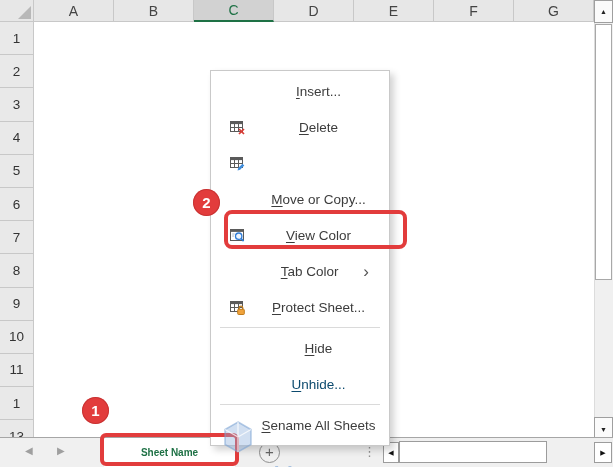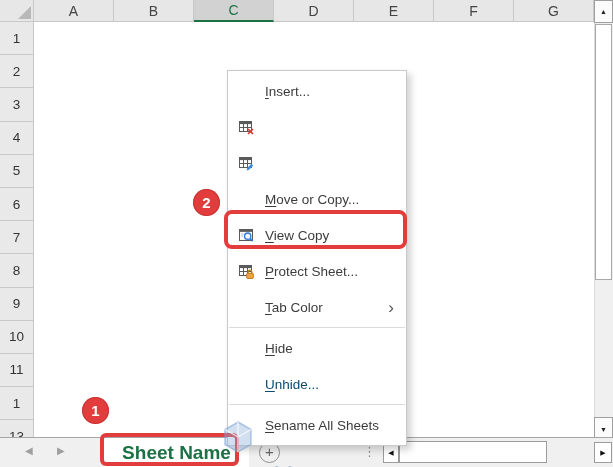--- a/index.html
+++ b/index.html
@@ -30,35 +30,35 @@
   .vup{top:0;height:23px;}
   .vdown{top:417px;height:24px;}
   .vthumb{position:absolute;left:595px;top:24px;width:17px;height:256px;background:#fff;
           border:1px solid #a8a8a8;box-sizing:border-box;}
 
   
   .statusbar{position:absolute;left:0;top:437px;width:613px;height:30px;background:#f0f0f0;
              border-top:1px solid #a6a6a6;box-sizing:border-box;}
   .tabnav{position:absolute;top:446px;font-size:10px;color:#9f9f9f;line-height:10px;}
   .tabnav.l{left:25px;} .tabnav.r{left:57px;}
-  .sheettab{position:absolute;left:104px;top:438px;width:145px;height:29px;background:#fff;
-            color:#1e7145;font-weight:bold;font-size:19px;display:flex;align-items:center;justify-content:center;}
+  .sheettab{position:absolute;left:104px;top:438px;width:131px;height:29px;background:#fff;
+            color:#1e7145;font-weight:bold;font-size:10px;display:flex;align-items:center;justify-content:center;}
   .addsheet{position:absolute;left:259px;top:442px;width:21px;height:21px;border:1.4px solid #8f8f8f;
             border-radius:50%;box-sizing:border-box;color:#666;font-size:15px;line-height:17px;
             text-align:center;background:transparent;}
   .splitdots{position:absolute;left:363px;top:444px;color:#8f8f8f;font-size:13px;letter-spacing:0;}
   .hbtn{position:absolute;top:442px;height:21px;box-sizing:border-box;background:#fff;border:1px solid #9c9c9c;
         color:#111;font-size:7px;display:flex;align-items:center;justify-content:center;}
   .hleft{left:383px;width:16px;} .hright{left:594px;width:18px;}
   .hthumb{position:absolute;left:399px;top:441px;width:148px;height:22px;background:#fff;
           border:1px solid #9c9c9c;box-sizing:border-box;}
 
   
-  .menu{position:absolute;left:227px;top:70px;width:180px;box-sizing:border-box;background:#fff;
-        border:1px solid #c9c9c9;box-shadow:4px 4px 7px rgba(0,0,0,.18);padding:2px 0;z-index:10;}
+  .menu{position:absolute;left:210px;top:70px;width:180px;box-sizing:border-box;background:#fff;
+        border:1px solid #c9c9c9;box-shadow:4px 4px 7px rgba(0,0,0,.18);padding:2px 8px;z-index:10;text-align:center;}
   .mi{height:36px;display:flex;align-items:center;color:#3c3c3c;font-size:13.5px;cursor:default;}
   .mi .ic{width:37px;display:flex;align-items:center;justify-content:center;flex:none;}
   .mi .lbl{flex:1;}
   .mi .lbl u{text-decoration:underline;text-underline-offset:2px;}
   .mi.disabled{color:#0c4a6e;}
   .mi .chev{margin-right:12px;color:#555;font-size:17px;line-height:17px;}
   .sep{height:1px;background:#dadada;margin:2px 1px;}
 
   
   .redbox{position:absolute;border:4px solid #e23c3c;border-radius:8px;box-sizing:border-box;z-index:60;}
@@ -153,20 +153,21 @@
       <span class="ic">
         <svg width="17" height="17" viewBox="0 0 17 17">
           <rect x="1.5" y="2.5" width="12" height="10" fill="#fff" stroke="#5a5a5a"></rect>
           <rect x="1.5" y="2.5" width="12" height="2.6" fill="#5a5a5a"></rect>
           <line x1="5.5" y1="5" x2="5.5" y2="12.5" stroke="#5a5a5a"></line>
           <line x1="9.5" y1="5" x2="9.5" y2="12.5" stroke="#5a5a5a"></line>
           <line x1="1.5" y1="8.5" x2="13.5" y2="8.5" stroke="#5a5a5a"></line>
           <path d="M10 10 L15 15 M15 10 L10 15" stroke="#d83a34" stroke-width="1.7" fill="none"></path>
         </svg>
       </span>
+      <span class="lbl"><u>D</u><span>elete</span></span>
     </div>
 
     <div class="mi">
       <span class="ic">
         <svg width="17" height="17" viewBox="0 0 17 17">
           <rect x="1.5" y="2.5" width="12" height="10" fill="#fff" stroke="#5a5a5a"></rect>
           <rect x="1.5" y="2.5" width="12" height="2.6" fill="#5a5a5a"></rect>
           <line x1="5.5" y1="5" x2="5.5" y2="12.5" stroke="#5a5a5a"></line>
           <line x1="9.5" y1="5" x2="9.5" y2="12.5" stroke="#5a5a5a"></line>
           <line x1="1.5" y1="8.5" x2="13.5" y2="8.5" stroke="#5a5a5a"></line>
@@ -184,42 +185,42 @@
       <span class="ic">
         <svg width="17" height="17" viewBox="0 0 17 17">
           <rect x="1.5" y="2.5" width="13" height="11" fill="#fdfdfd" stroke="#5a5a5a"></rect>
           <rect x="1.5" y="2.5" width="13" height="2.4" fill="#5a5a5a"></rect>
           <line x1="3.2" y1="7" x2="5.6" y2="7" stroke="#a9b6c4"></line>
           <line x1="3.2" y1="9" x2="5" y2="9" stroke="#a9b6c4"></line>
           <circle cx="9.7" cy="9.2" r="3.2" fill="#eef4fb" stroke="#2f7cd6" stroke-width="1.3"></circle>
           <line x1="11.9" y1="11.4" x2="14.6" y2="14.1" stroke="#2f7cd6" stroke-width="1.6"></line>
         </svg>
       </span>
-      <span class="lbl"><u>V</u><span>iew Copy</span></span>
+      <span class="lbl"><u>V</u><span>iew Color</span></span>
+    </div>
+
+    <div class="mi">
+      <span class="ic"></span>
+      <span class="lbl"><u>T</u><span>ab Color</span></span>
+      <span class="chev">›</span>
     </div>
 
     <div class="mi">
       <span class="ic">
         <svg width="17" height="17" viewBox="0 0 17 17">
           <rect x="1.5" y="2.5" width="12" height="10" fill="#fff" stroke="#5a5a5a"></rect>
           <rect x="1.5" y="2.5" width="12" height="2.6" fill="#5a5a5a"></rect>
           <line x1="5.5" y1="5" x2="5.5" y2="12.5" stroke="#5a5a5a"></line>
           <line x1="9.5" y1="5" x2="9.5" y2="12.5" stroke="#5a5a5a"></line>
           <line x1="1.5" y1="8.5" x2="13.5" y2="8.5" stroke="#5a5a5a"></line>
           <path d="M10.2 10.4 v-1.5 a1.8 1.8 0 0 1 3.6 0 v1.5" fill="none" stroke="#c07c1d" stroke-width="1.3"></path>
           <rect x="8.7" y="10.3" width="6.6" height="5.2" rx="0.8" fill="#f0a33c" stroke="#c07c1d"></rect>
         </svg>
       </span>
       <span class="lbl"><u>P</u><span>rotect Sheet...</span></span>
-    </div>
-
-    <div class="mi">
-      <span class="ic"></span>
-      <span class="lbl"><u>T</u><span>ab Color</span></span>
-      <span class="chev">›</span>
     </div>
 
     <div class="sep"></div>
 
     <div class="mi">
       <span class="ic"></span>
       <span class="lbl"><u>H</u><span>ide</span></span>
     </div>
 
     <div class="mi disabled">

